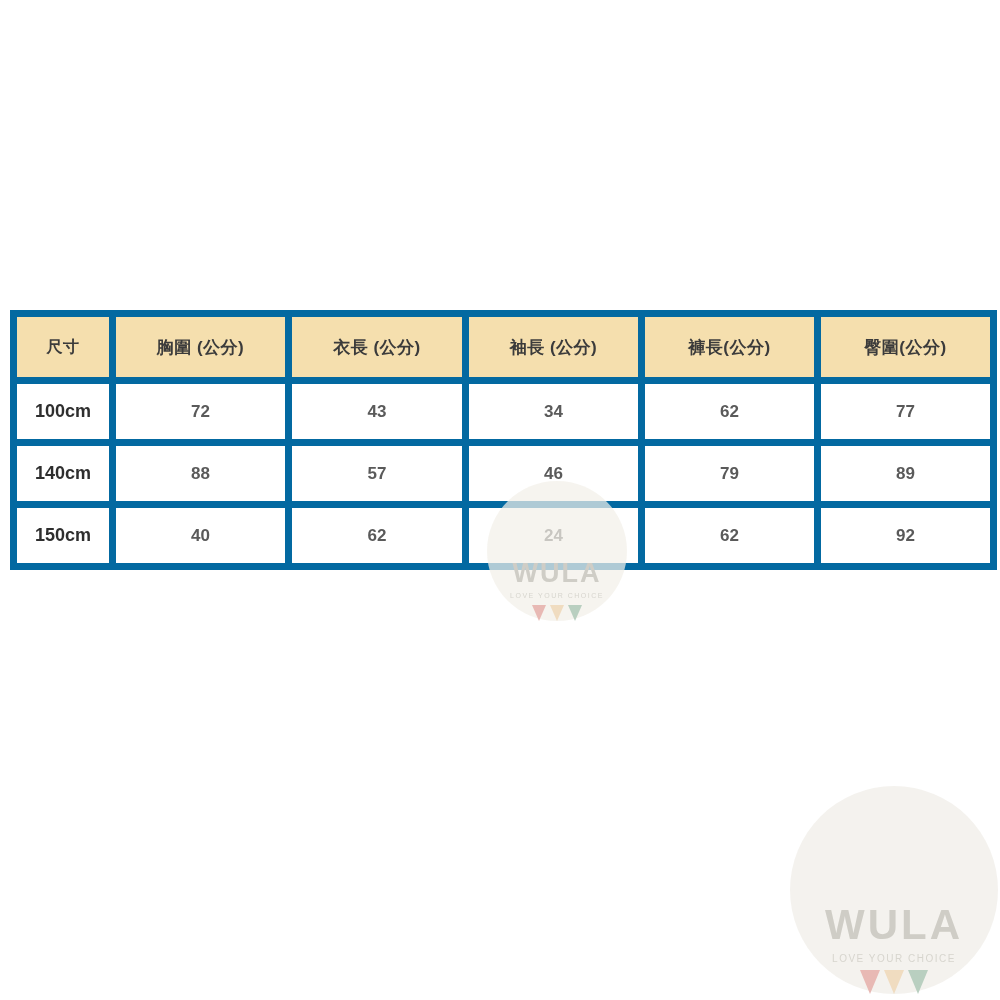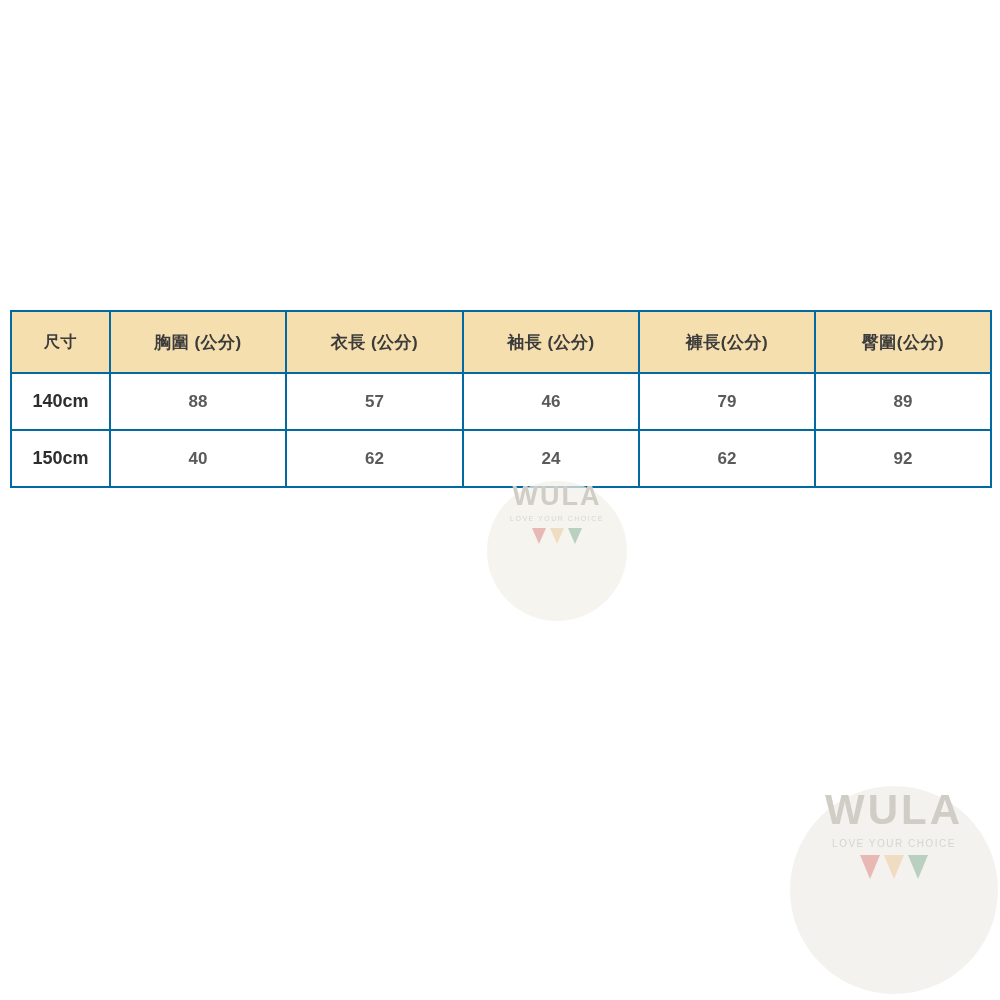--- a/index.html
+++ b/index.html
@@ -24,21 +24,21 @@
   }
 
   table.size-table {
     border-collapse: collapse;
     width: 980px;
     table-layout: fixed;
   }
 
   table.size-table th,
   table.size-table td {
-    border: 2px solid #0369a1;
+    border: 7px solid #0369a1;
     text-align: center;
     vertical-align: middle;
     color: #4a4a4a;
   }
 
   table.size-table thead th {
     background: #f5dfae;
     height: 58px;
     font-size: 17px;
     font-weight: bold;
@@ -73,21 +73,21 @@
   col.c5 { width: 176px; }
 
   
   .watermark {
     position: absolute;
     border-radius: 50%;
     background: #f2f0ec;
     display: flex;
     flex-direction: column;
     align-items: center;
-    justify-content: flex-start;
+    justify-content: flex-end;
     pointer-events: none;
   }
   .watermark.small {
     left: 487px;
     top: 481px;
     width: 140px;
     height: 140px;
     background: rgba(243, 240, 233, 0.72);
   }
   .watermark.large {
@@ -151,20 +151,28 @@
         <th class="first-col">尺寸</th>
         <th>胸圍 (公分)</th>
         <th>衣長 (公分)</th>
         <th>袖長 (公分)</th>
         <th>褲長(公分)</th>
         <th>臀圍(公分)</th>
       </tr>
     </thead>
     <tbody>
       <tr>
+        <td class="row-label">100cm</td>
+        <td>72</td>
+        <td>43</td>
+        <td>34</td>
+        <td>62</td>
+        <td>77</td>
+      </tr>
+      <tr>
         <td class="row-label">140cm</td>
         <td>88</td>
         <td>57</td>
         <td>46</td>
         <td>79</td>
         <td>89</td>
       </tr>
       <tr>
         <td class="row-label">150cm</td>
         <td>40</td>

